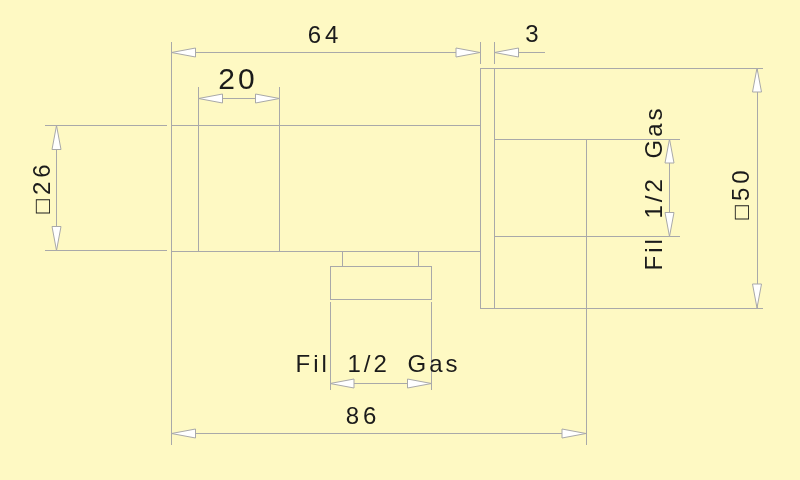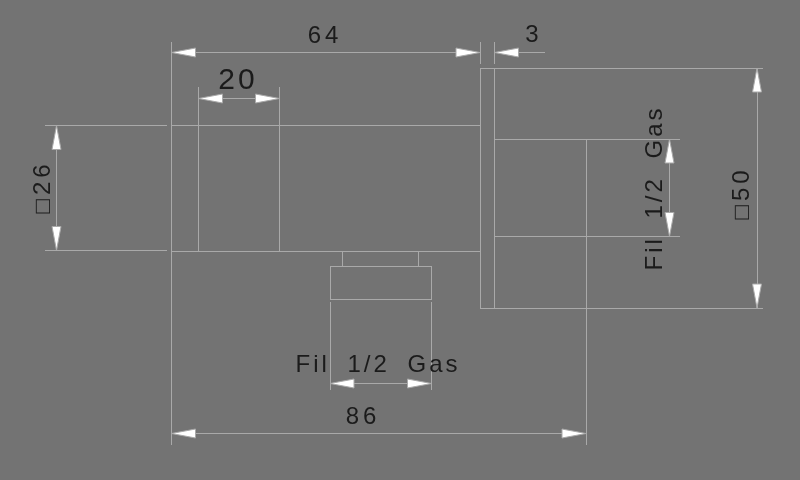--- a/index.html
+++ b/index.html
@@ -1,19 +1,19 @@
 <!DOCTYPE html>
 <html><head>
 <meta charset="utf-8">
 <style>
   html,body{margin:0;padding:0;background:#ffffff;}
   #canvas{
     position:relative;
     width:800px;height:480px;
-    background:#737373;
+    background:#fef9c3;
     overflow:hidden;
     font-family:"Liberation Sans","DejaVu Sans",sans-serif;
   }
   #drawing-svg{position:absolute;left:0;top:0;}
   .dim-label{
     position:absolute;
     transform:translate(-50%,-50%);
     color:#1b1b1b;
     font-size:24px;
     letter-spacing:4px;

